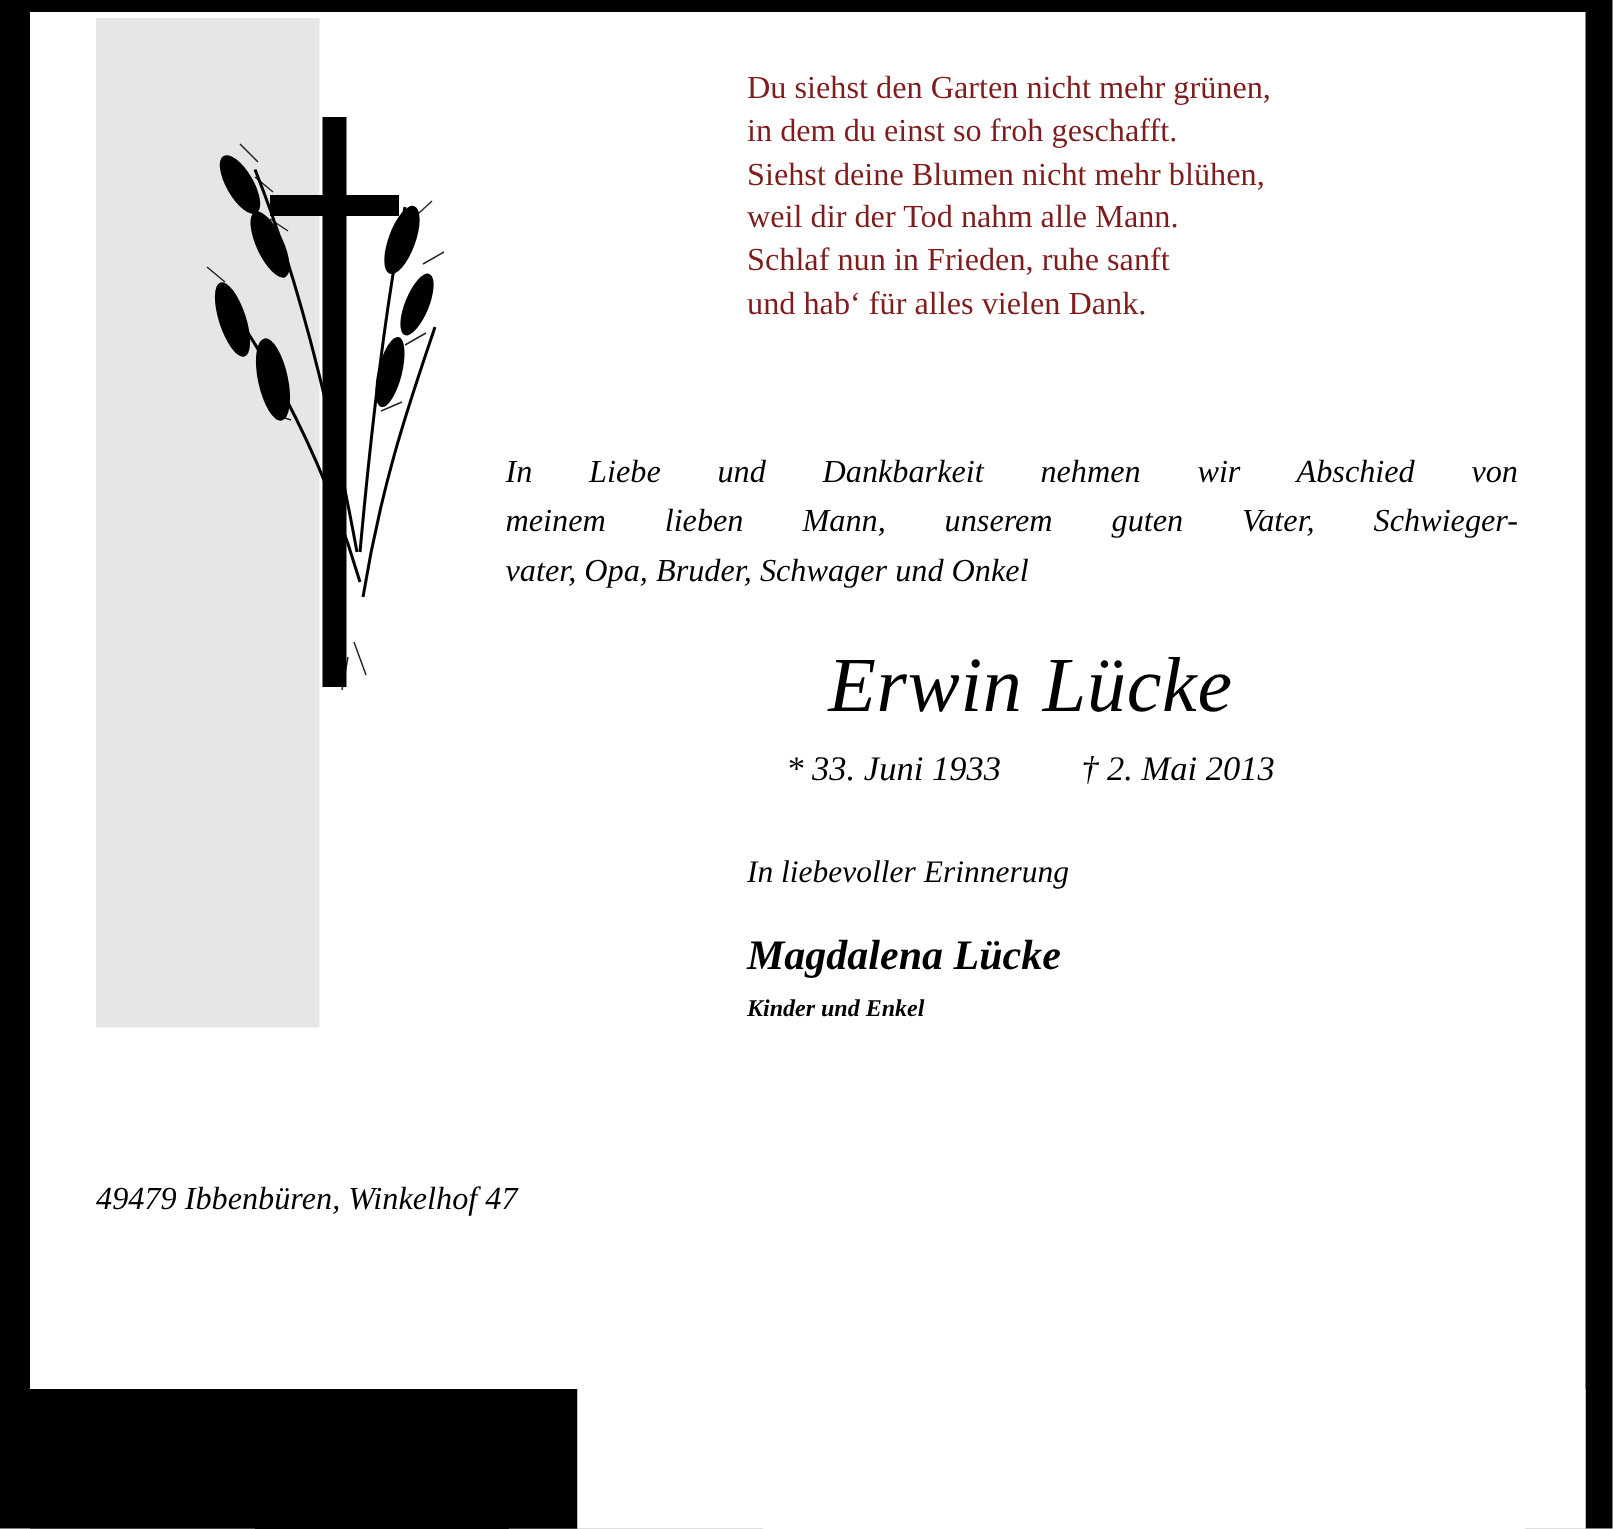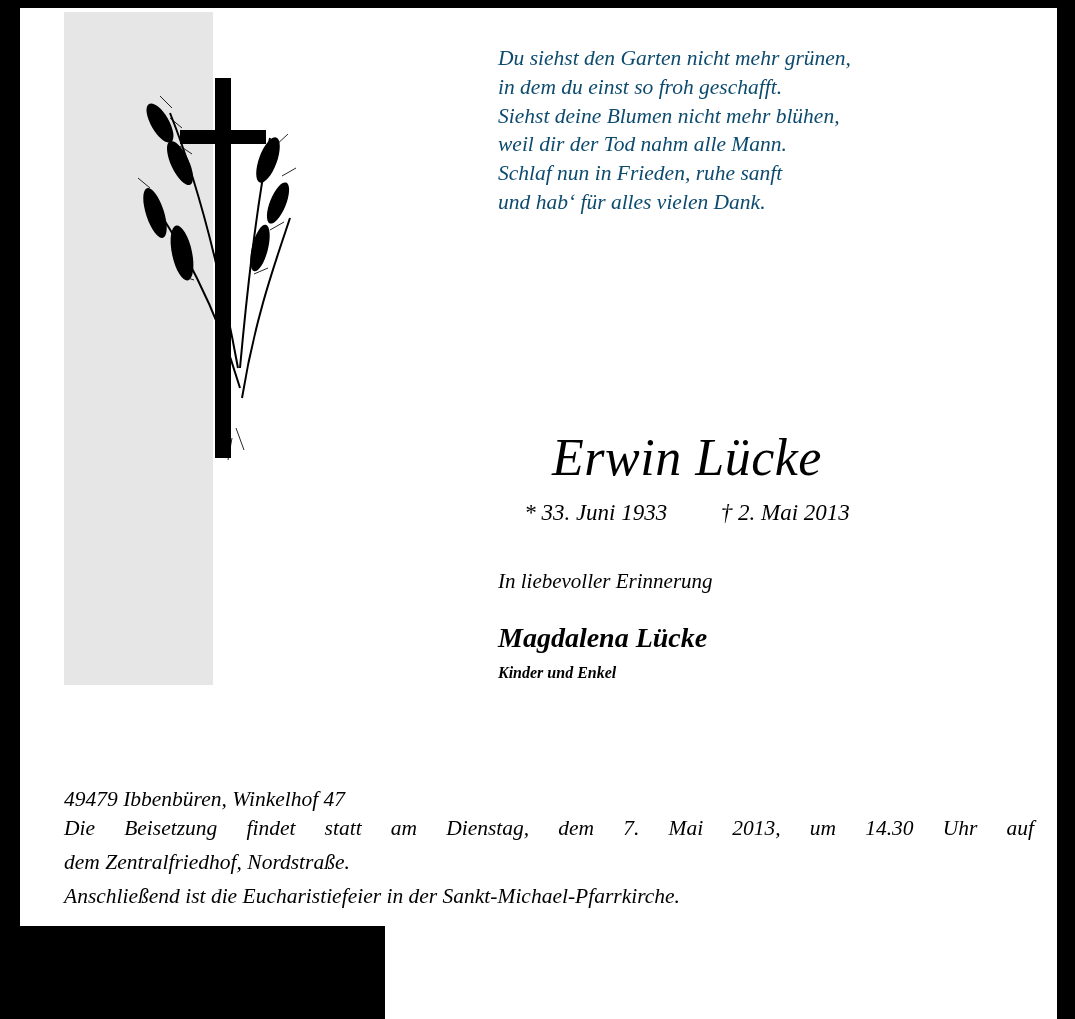--- a/index.html
+++ b/index.html
@@ -80,24 +80,23 @@
     top: 60px;
     width: 220px;
     height: 400px;
   }
 
   .verse {
     position: absolute;
     left: 478px;
     top: 36px;
     width: 540px;
-    font-style: italic;
     font-size: 21.5px;
     line-height: 28.8px;
-    color: #0c4a6e;
+    color: #7f1d1d;
   }
   .verse div { white-space: nowrap; }
 
   .intro {
     position: absolute;
     left: 317px;
     top: 290px;
     width: 675px;
     font-style: italic;
     font-size: 21.5px;
@@ -217,41 +216,41 @@
 
     <div class="verse">
       <div>Du siehst den Garten nicht mehr grünen,</div>
       <div>in dem du einst so froh geschafft.</div>
       <div>Siehst deine Blumen nicht mehr blühen,</div>
       <div>weil dir der Tod nahm alle Mann.</div>
       <div>Schlaf nun in Frieden, ruhe sanft</div>
       <div>und hab‘ für alles vielen Dank.</div>
     </div>
 
+    <div class="intro">
+      <div style="display:block;text-align:justify;text-align-last:justify;">In Liebe und Dankbarkeit nehmen wir Abschied von</div>
+      <div style="display:block;text-align:justify;text-align-last:justify;">meinem lieben Mann, unserem guten Vater, Schwieger-</div>
+      <div class="lastline">vater, Opa, Bruder, Schwager und Onkel</div>
+    </div>
 
     <div class="name">Erwin Lücke</div>
 
     <div class="dates">
       <span>* 33. Juni 1933</span>
       <span class="gap"></span>
       <span>† 2. Mai 2013</span>
     </div>
 
     <div class="memory">In liebevoller Erinnerung</div>
 
     <div class="mourner1">Magdalena Lücke</div>
     <div class="mourner2">Kinder und Enkel</div>
 
     <div class="address">49479 Ibbenbüren, Winkelhof 47</div>
 
-    <div class="funeral">
-      <div style="display:block;text-align:justify;text-align-last:justify;">Die Beisetzung findet statt am Dienstag, dem 7. Mai 2013, um 14.30 Uhr auf</div>
-      <div class="line2">dem Zentralfriedhof, Nordstraße.</div>
-      <div class="line3">Anschließend ist die Eucharistiefeier in der Sankt-Michael-Pfarrkirche.</div>
-    </div>
 
   </div>
 
   <div id="bottom-left-block"></div>
   <div id="bottom-right-block">
     <div id="bottom-right-inner"></div>
   </div>
 
 </div>
 

